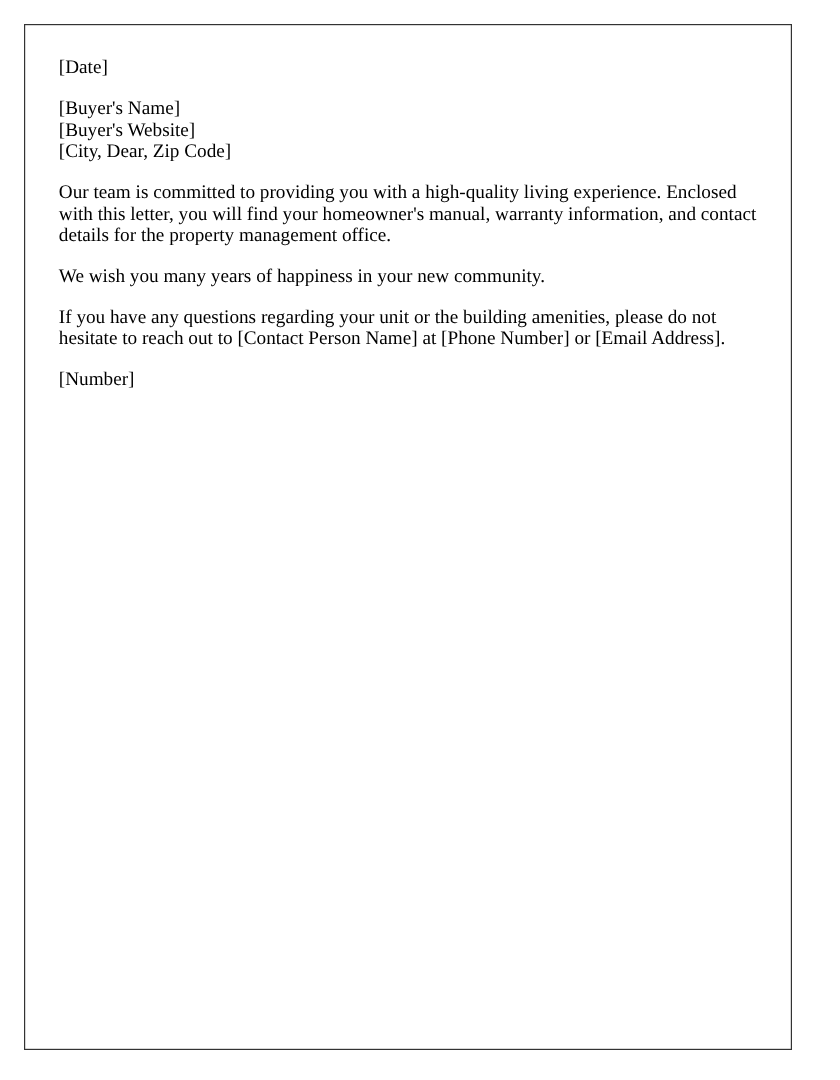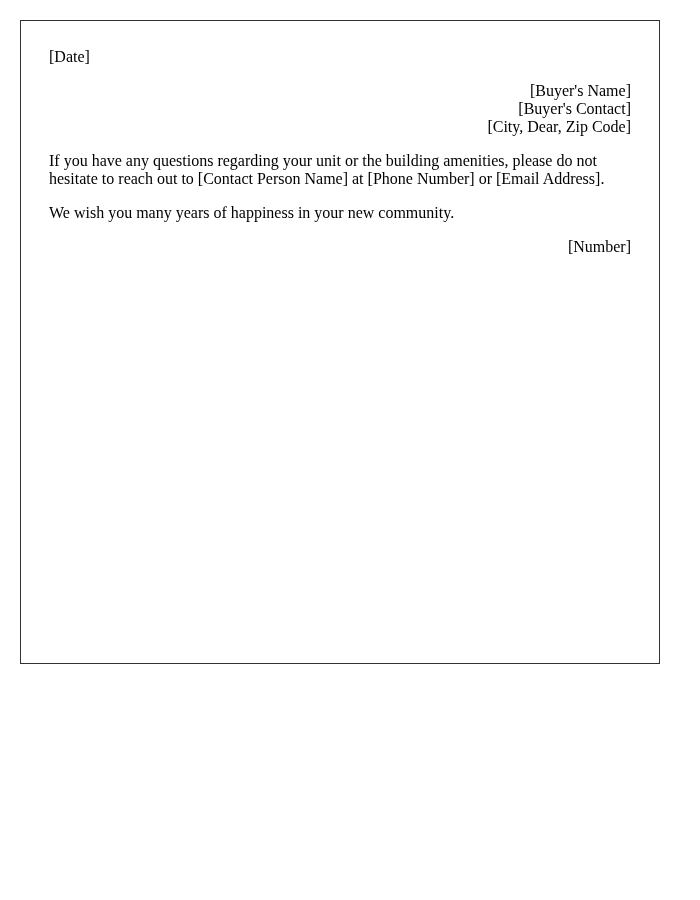--- a/index.html
+++ b/index.html
@@ -1,34 +1,35 @@
 <!DOCTYPE html>
 <html><head>
 <meta charset="utf-8">
 <style>
   html, body { margin: 0; padding: 0; background: #ffffff; }
   body { width: 700px; height: 900px; position: relative; }
   .letter {
     position: absolute; left: 20px; top: 20px;
-    width: 640px; height: 644px;
+    width: 640px; height: 855px;
     border: 1px solid #333333; box-sizing: border-box;
     padding: 27px 28px 0 28px;
     font-family: "Liberation Serif", serif; font-size: 16px; line-height: 18px; color: #000;
   }
   .block { margin: 0 0 16px 0; }
-  .line { display: block; text-align: right; }
+  .line { display: block; }
 </style>
 </head>
 <body>
 
 <div class="letter">
   <div class="block">[Date]</div>
   <div class="block">
     <span class="line">[Buyer's Name]</span>
-    <span class="line">[Buyer's Contact]</span>
+    <span class="line">[Buyer's Website]</span>
     <span class="line">[City, Dear, Zip Code]</span>
   </div>
+  <div class="block">Our team is committed to providing you with a high-quality living experience. Enclosed with this letter, you will find your homeowner's manual, warranty information, and contact details for the property management office.</div>
+  <div class="block">We wish you many years of happiness in your new community.</div>
   <div class="block">If you have any questions regarding your unit or the building amenities, please do not hesitate to reach out to [Contact Person Name] at [Phone Number] or [Email Address].</div>
-  <div class="block">We wish you many years of happiness in your new community.</div>
   <div class="block">
     <span class="line">[Number]</span>
   </div>
 </div>
 
 </body></html>

